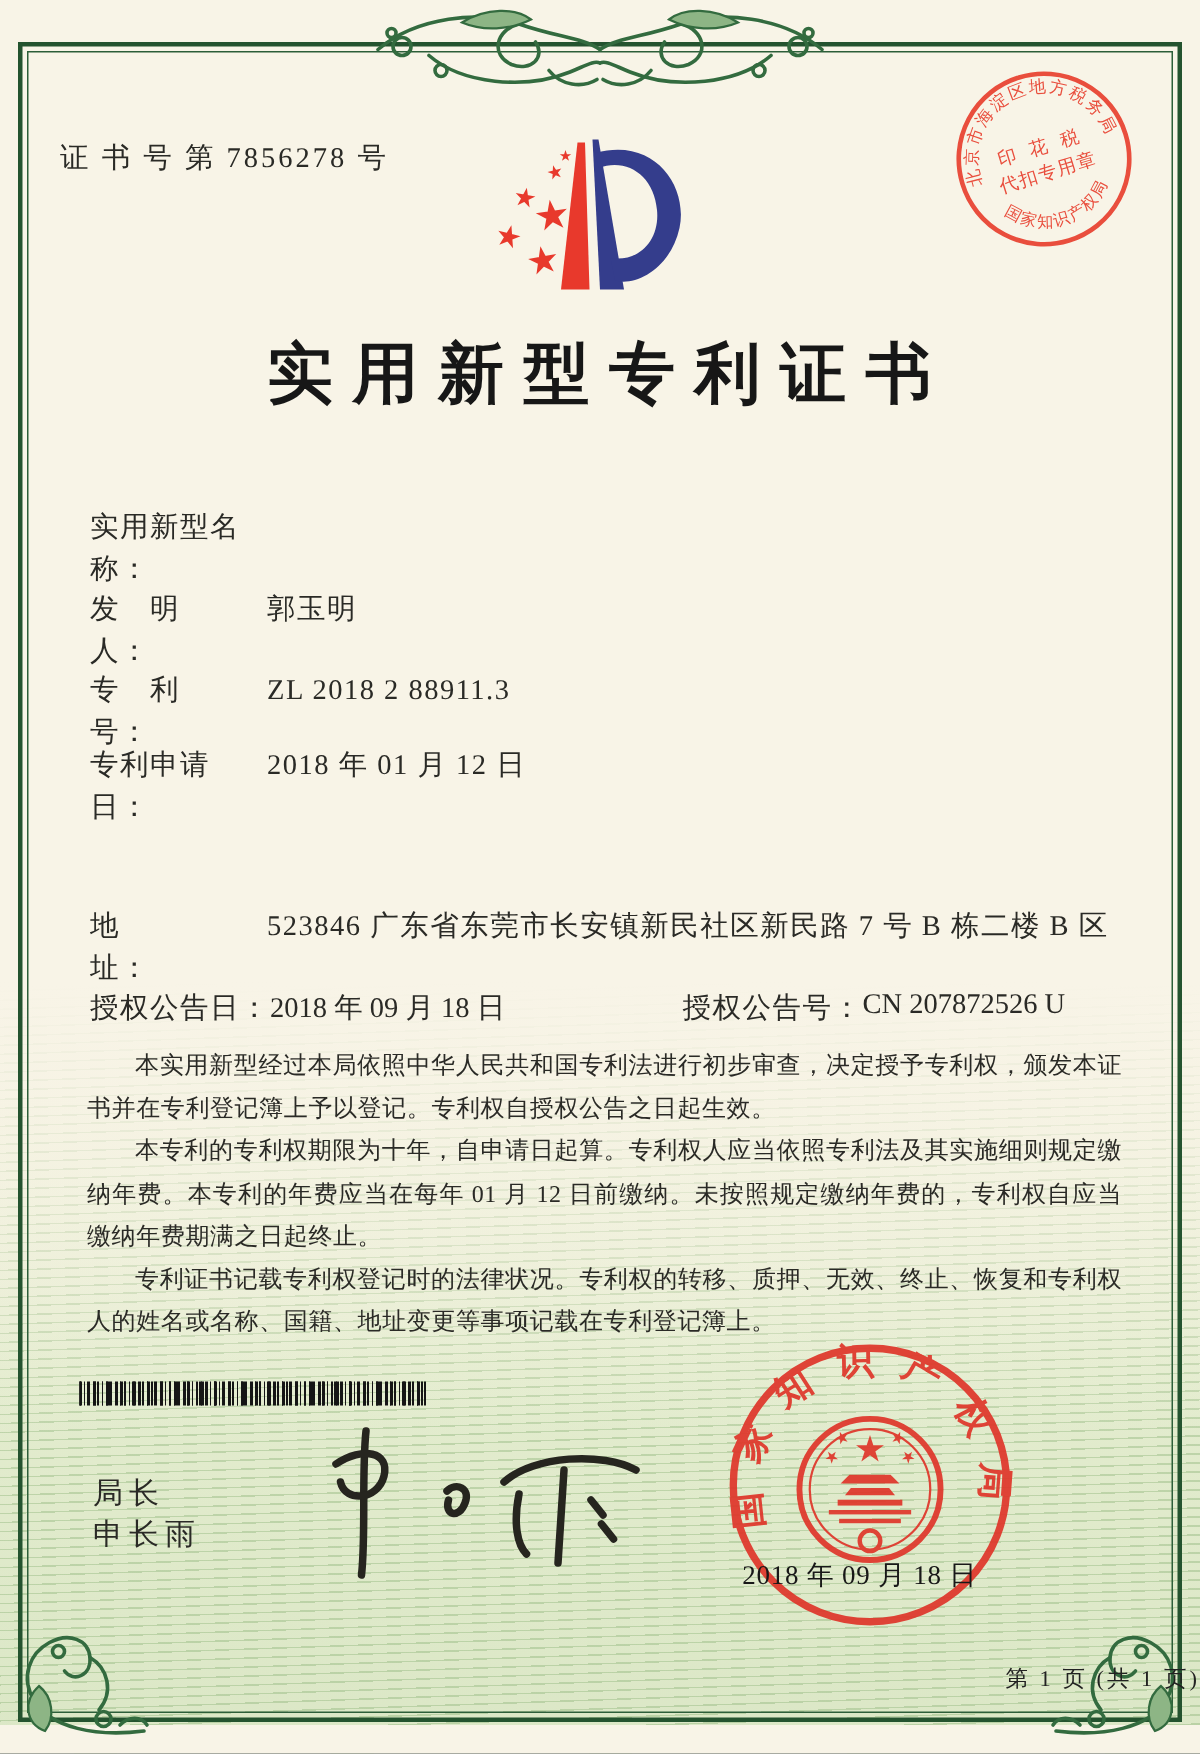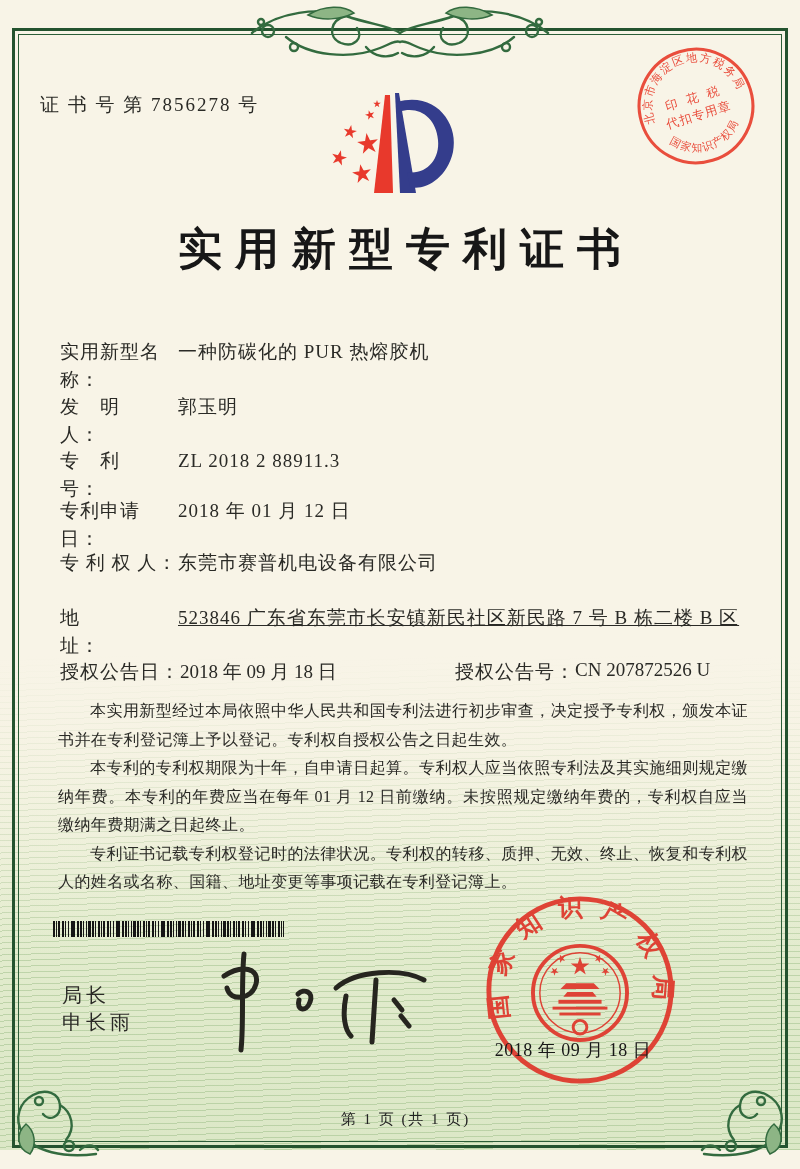--- a/index.html
+++ b/index.html
@@ -31,21 +31,21 @@
     transform:rotate(-17deg); opacity:.92; }
 
   .logo{ position:absolute; left:330px; top:90px; }
 
   .title{ position:absolute; left:0; right:0; top:220px; text-align:center;
     font-size:44px; font-weight:700; letter-spacing:13px; color:#171717;padding-left:12px; }
 
   .frow{ position:absolute; left:60px; right:50px; display:flex; font-size:19px; line-height:28px; }
   .frow .lbl{ flex:none; width:118px; letter-spacing:1px; }
   .frow .val{ letter-spacing:1px; }
-  .val-wrap{ width:566px;text-decoration:underline; }
+  .val-wrap{ width:566px; }
   .grant-left{ position:absolute; left:60px; display:flex; font-size:19px; }
   .grant-right{ position:absolute; left:455px; display:flex; font-size:19px; }
   .grant-right .lbl, .grant-left .lbl{ flex:none; letter-spacing:1px; }
 
   .paras{ position:absolute; left:58px; right:52px; top:697px; font-size:16px; }
   .paras p{ text-indent:2em; line-height:28.5px; letter-spacing:.4px; text-align:justify; }
 
   .barcode{ position:absolute; left:53px; top:921px; width:231px; height:16px;
     background-image:
       repeating-linear-gradient(90deg, #151515 0 1px, rgba(0,0,0,0) 1px 5px),
@@ -54,21 +54,21 @@
   }
 
   .director{ position:absolute; left:62px; top:982px; font-size:20px; letter-spacing:4px; }
   .director .name{ }
   .signature{ position:absolute; left:198px; top:942px; }
 
   .seal{ position:absolute; left:482px; top:892px; }
   .seal-date{ position:absolute; left:488px; top:1038px; width:170px; text-align:center;
     font-size:18px; letter-spacing:.5px; color:#181818; }
 
-  .page-no{ position:absolute; left:0; right:0; top:1110px; text-align:center;
+  .page-no{ position:absolute; left:0; right:0; top:1110px; text-align:right;
     font-size:15px; letter-spacing:2px; color:#222;margin-left:11px; }
 
   svg text{ font-family:"Liberation Serif","DejaVu Serif",serif; }
 </style>
 </head>
 <body>
 
 <div class="page">
 
   <div class="frame-outer"></div>
@@ -150,37 +150,32 @@
       <path d="M0,-1 L0.588,0.809 L-0.951,-0.309 L0.951,-0.309 L-0.588,0.809 Z" transform="translate(38,54) scale(11) rotate(-8)"></path>
       <path d="M0,-1 L0.588,0.809 L-0.951,-0.309 L0.951,-0.309 L-0.588,0.809 Z" transform="translate(9,68) scale(8) rotate(14)"></path>
       <path d="M0,-1 L0.588,0.809 L-0.951,-0.309 L0.951,-0.309 L-0.588,0.809 Z" transform="translate(32,84) scale(10) rotate(-10)"></path>
     </g>
   </svg>
 
   <div class="title">实用新型专利证书</div>
 
   <div class="frow" style="top:338px">
     <span class="lbl">实用新型名称：</span>
-    <span class="val">一种防碳化的 PUR 热熔胶机</span>
   </div>
   <div class="frow" style="top:393px">
     <span class="lbl">发　明　人：</span>
     <span class="val">郭玉明</span>
   </div>
   <div class="frow" style="top:447px">
     <span class="lbl">专　利　号：</span>
     <span class="val">ZL 2018 2 88911.3</span>
   </div>
   <div class="frow" style="top:497px">
     <span class="lbl">专利申请日：</span>
     <span class="val">2018 年 01 月 12 日</span>
-  </div>
-  <div class="frow" style="top:549px">
-    <span class="lbl">专 利 权 人：</span>
-    <span class="val">东莞市赛普机电设备有限公司</span>
   </div>
   <div class="frow" style="top:604px">
     <span class="lbl">地　　　址：</span>
     <span class="val val-wrap">523846 广东省东莞市长安镇新民社区新民路 7 号 B 栋二楼 B 区</span>
   </div>
 
   <div class="grant-left" style="top:659px">
     <span class="lbl">授权公告日：</span>
     <span class="val">2018 年 09 月 18 日</span>
   </div>

